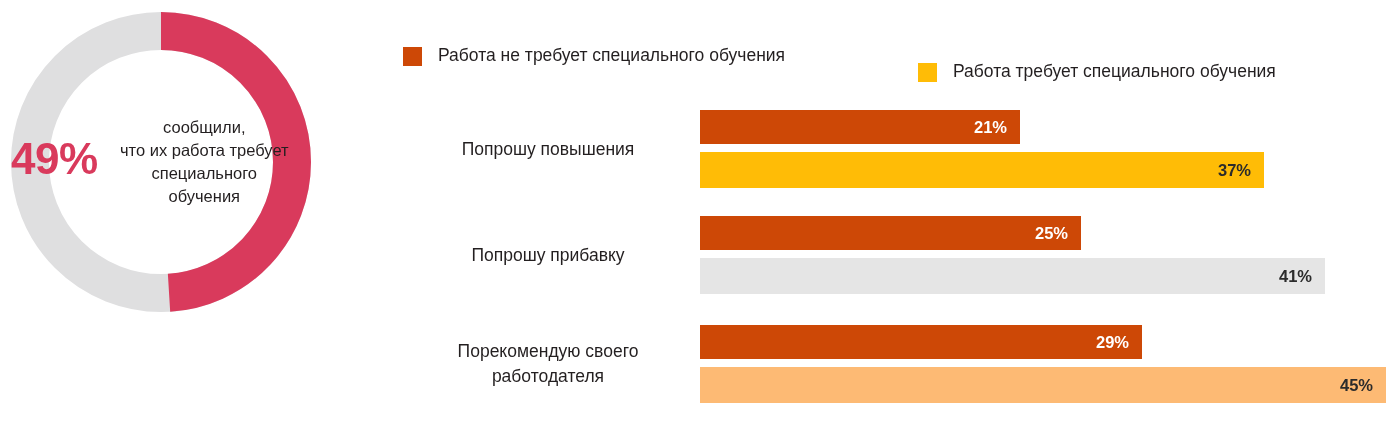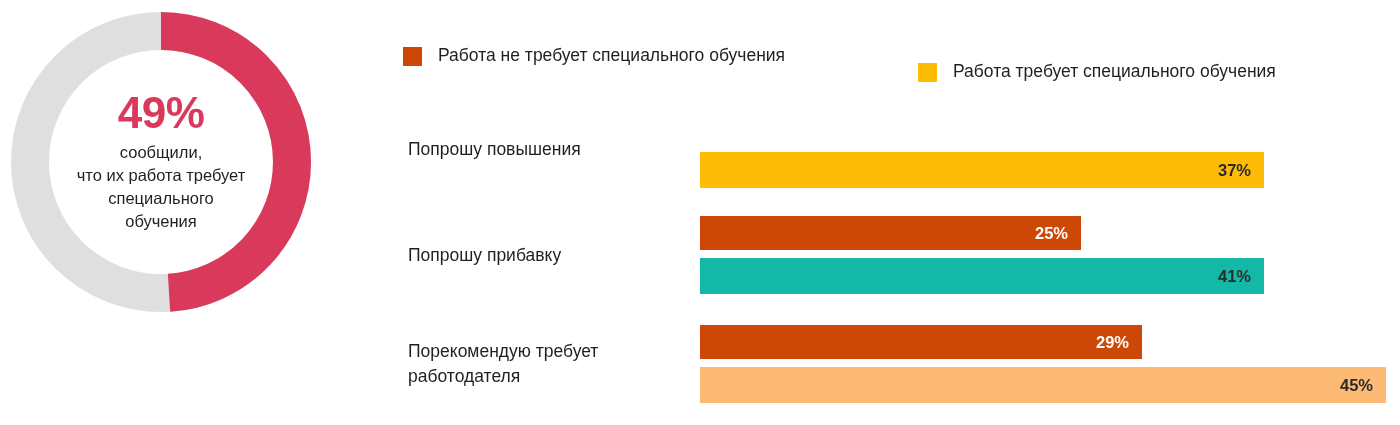--- a/index.html
+++ b/index.html
@@ -20,21 +20,21 @@
     position: absolute;
     left: 11px; top: 12px;
     width: 300px; height: 300px;
   }
   .donut-svg { display: block; width: 300px; height: 300px; }
   .donut-center {
     position: absolute;
     left: 0; top: 0;
     width: 300px; height: 300px;
     display: flex;
-    flex-direction: column;
+    flex-direction: row;
     align-items: center;
     justify-content: center;
     text-align: center;
     pointer-events: none;
   }
   .donut-pct {
     font-size: 44px;
     font-weight: bold;
     color: #D93A5C;
     line-height: 1.0;
@@ -85,20 +85,21 @@
 
   .bar-cat-label {
     position: absolute;
     left: 408px;
     width: 280px;
     font-size: 17.5px;
     color: #231F20;
     line-height: 1.42;
     top: 50%;
     transform: translateY(-50%);
+    text-align: center;
   }
 
   .bar-track { position: absolute; left: 700px; width: 700px; }
   .bar-track.top { top: 0px; height: 34px; }
   .bar-track.bottom { top: 42px; height: 36px; }
 
   .bar-fill {
     height: 100%;
     display: flex;
     align-items: center;
@@ -148,46 +149,51 @@
       <span class="legend-label">Работа требует специального обучения</span>
     </div>
   </div>
 
   <div class="bars">
 
     <div class="bar-group g0">
       <div class="bar-cat-label">
         <span>Попрошу повышения</span>
       </div>
+      <div class="bar-track top">
+        <div class="bar-fill orange" id="f0t" style="width: 320px; background: rgb(205, 72, 6);">
+          <span class="bar-value on-orange">21%</span>
+        </div>
+      </div>
       <div class="bar-track bottom">
         <div class="bar-fill yellow" id="f0b" style="width: 564px; background: rgb(255, 188, 6);">
           <span class="bar-value on-yellow">37%</span>
         </div>
       </div>
     </div>
 
     <div class="bar-group g1">
       <div class="bar-cat-label">
         <span>Попрошу прибавку</span>
       </div>
       <div class="bar-track top">
         <div class="bar-fill orange" id="f1t" style="width: 381px; background: rgb(205, 72, 6); padding-left: 43px;">
           <span class="bar-value on-orange">25%</span>
         </div>
       </div>
       <div class="bar-track bottom">
-        <div class="bar-fill yellow" id="f1b" style="width: 564px; background: #14b8a6;">
+        <div class="bar-fill yellow" id="f1b" style="width: 625px; background: #e5e5e5;">
           <span class="bar-value on-yellow">41%</span>
         </div>
       </div>
     </div>
 
     <div class="bar-group g2">
       <div class="bar-cat-label">
-        <span>Порекомендую требует</span><br>
+        <span>Порекомендую своего</span><br>
         <span>работодателя</span>
       </div>
       <div class="bar-track top">
         <div class="bar-fill orange" id="f2t" style="width: 442px; background: rgb(205, 72, 6); padding-left: 9px;">
           <span class="bar-value on-orange">29%</span>
         </div>
       </div>
       <div class="bar-track bottom">
         <div class="bar-fill yellow" id="f2b" style="width: 686px; background: #fdba74;">
           <span class="bar-value on-yellow">45%</span>

